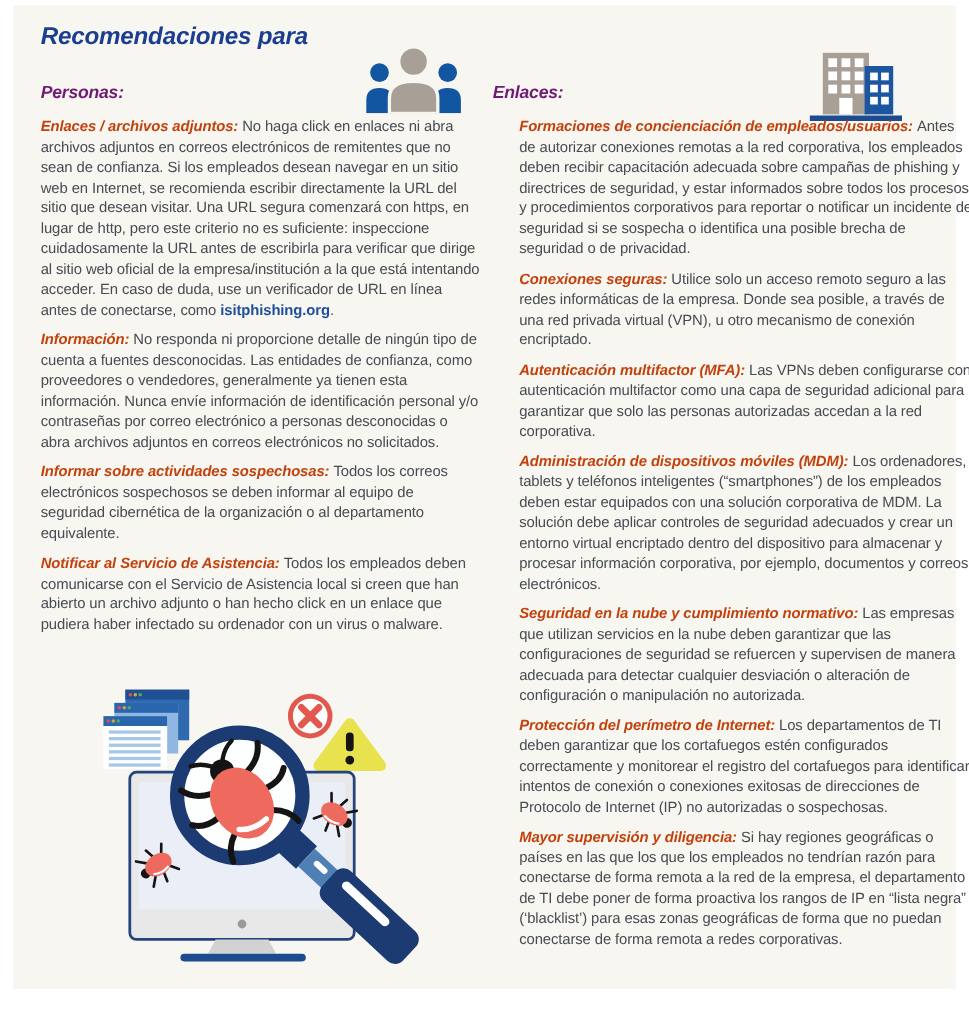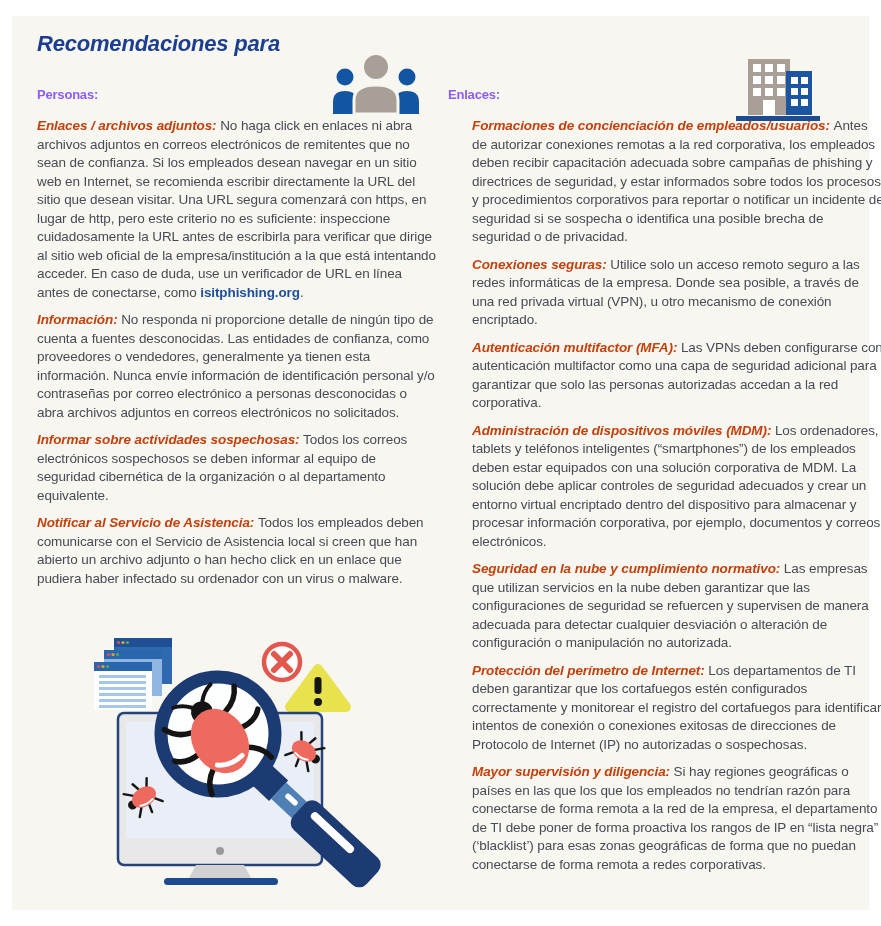--- a/index.html
+++ b/index.html
@@ -3,31 +3,31 @@
 <meta charset="utf-8">
 <style>
   html,body{margin:0;padding:0;}
   body{
     width:881px;height:926px;position:relative;overflow:hidden;
     background:#ffffff;
     font-family:"Liberation Sans",sans-serif;
     -webkit-font-smoothing:antialiased;
   }
   .sheet{
-    position:absolute;left:12px;top:16px;width:857px;height:894px;
+    position:absolute;left:12px;top:5px;width:857px;height:894px;
     background:#f8f6f0;
   }
   .title{
     position:absolute;left:25px;top:14px;width:340px;
     font-size:22px;line-height:27px;font-weight:bold;font-style:italic;
     color:#1b3e91;letter-spacing:-0.2px;
   }
   .col-heading{
     position:absolute;top:71px;
-    font-size:13px;font-weight:bold;color:#8b5cf6;
+    font-size:16px;font-weight:bold;font-style:italic;color:#701a75;
     letter-spacing:-0.2px;
   }
   #personas-h{left:25px;}
   #empresas-h{left:436px;}
   .paras{
     position:absolute;top:101px;
     font-size:13.5px;line-height:18.5px;color:#474b52;
     letter-spacing:-0.1px;
   }
   #left-paras{left:25px;width:400px;}

